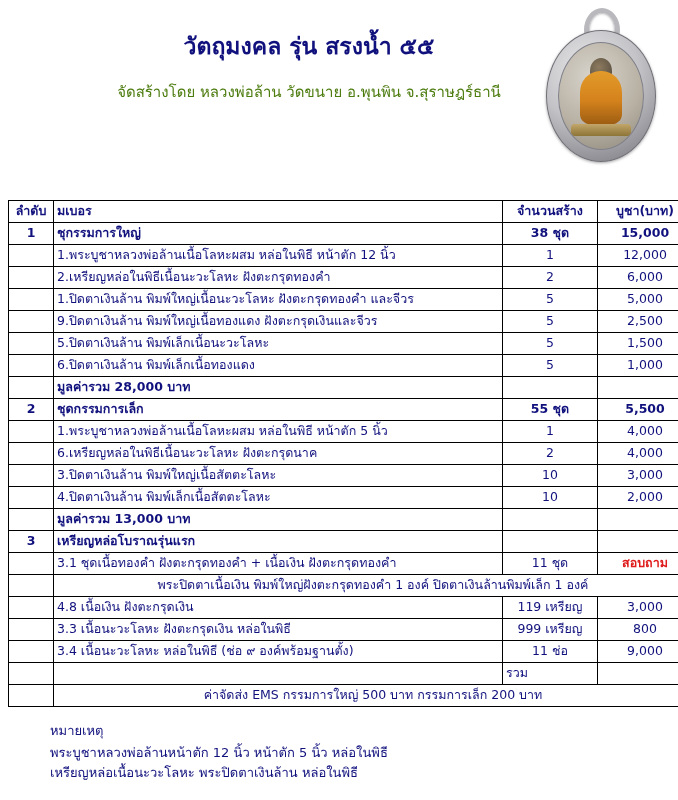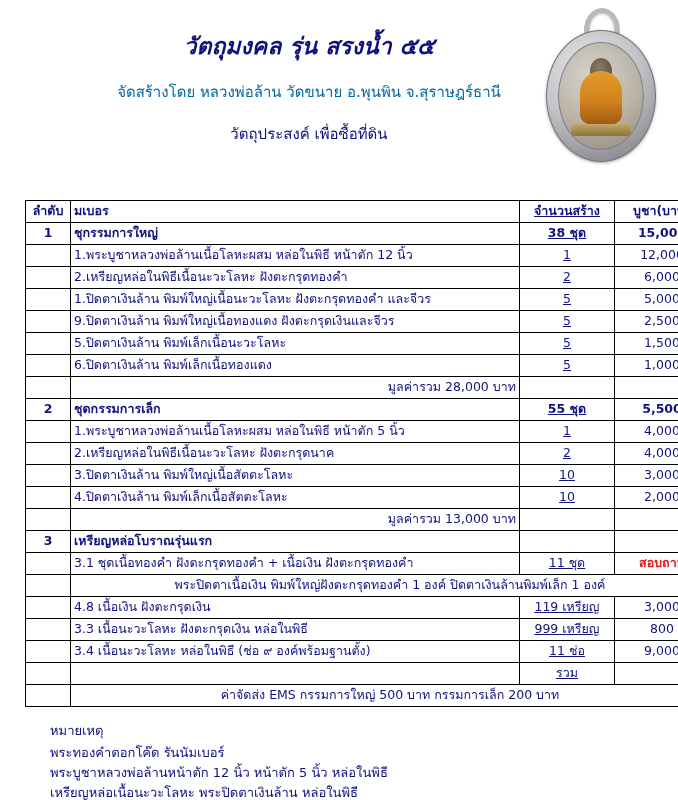--- a/index.html
+++ b/index.html
@@ -30,25 +30,24 @@
     text-align: center;
     min-height: 170px;
   }
   .title-main {
     font-size: 23px;
     font-weight: bold;
     color: #11117e;
     letter-spacing: 0px;
     margin: 10px 0 0 0;
     padding-right: 60px;
-    font-style: italic;
   }
   .title-sub {
     font-size: 15px;
-    color: #0369a1;
+    color: #4d7c0f;
     margin: 16px 0 0 0;
     padding-right: 60px;
   }
   .title-sub2 {
     font-size: 15px;
     color: #11117e;
     margin: 18px 0 0 0;
     padding-right: 60px;
   }
 
@@ -119,21 +118,21 @@
     bottom: 12%;
     width: 60px;
     height: 12px;
     margin-left: -30px;
     background: linear-gradient(180deg, #c2a66a 0%, #8d7437 100%);
     border-radius: 4px;
   }
 
   
   .table-wrap {
-    padding: 0 25px;
+    padding: 0 8px;
     margin-top: 6px;
   }
   table.main {
     width: 662px;
     border-collapse: collapse;
     table-layout: fixed;
     font-size: 12.5px;
     color: #11117e;
   }
   table.main td, table.main th {
@@ -143,32 +142,32 @@
     line-height: 1.35;
     height: 19px;
   }
   th {
     font-weight: bold;
     text-align: center;
     font-size: 12.5px;
   }
   .c-no   { width: 38px;  text-align: center; }
   .c-desc { width: 442px; text-align: left; }
-  .c-qty  { width: 88px;  text-align: center; text-decoration: underline; }
+  .c-qty  { width: 88px;  text-align: center; }
   .c-price{ width: 88px;  text-align: center; }
 
   .row-group td {
     font-weight: bold;
   }
   .indent {
     padding-left: 6px;
   }
   .sum-label {
-    text-align: right;
-    font-weight: normal;
+    text-align: left;
+    font-weight: bold;
   }
   .red {
     color: #e01b1b;
     font-weight: bold;
   }
   .center { text-align: center; }
 
   
   .notes {
     padding: 14px 0 0 50px;
@@ -195,21 +194,20 @@
       <div class="medal-body">
         <div class="medal-inner">
           <div class="medal-head"></div>
           <div class="medal-figure"></div>
           <div class="medal-base"></div>
         </div>
       </div>
     </div>
     <div class="title-main">วัตถุมงคล  รุ่น สรงน้ำ ๕๕</div>
     <div class="title-sub">จัดสร้างโดย หลวงพ่อล้าน วัดขนาย อ.พุนพิน จ.สุราษฎร์ธานี</div>
-    <div class="title-sub2">วัตถุประสงค์ เพื่อซื้อที่ดิน</div>
   </div>
 
   <div class="table-wrap">
     <table class="main">
       <thead>
         <tr>
           <th class="c-no">ลำดับ</th>
           <th class="c-desc">มเบอร</th>
           <th class="c-qty">จำนวนสร้าง</th>
           <th class="c-price">บูชา(บาท)</th>
@@ -271,21 +269,21 @@
             <td class="c-price">5,500</td>
           </tr>
           <tr>
             <td class="c-no"></td>
             <td class="c-desc indent">1.พระบูชาหลวงพ่อล้านเนื้อโลหะผสม หล่อในพิธี หน้าตัก 5 นิ้ว</td>
             <td class="c-qty">1</td>
             <td class="c-price">4,000</td>
           </tr>
           <tr>
             <td class="c-no"></td>
-            <td class="c-desc indent">2.เหรียญหล่อในพิธีเนื้อนะวะโลหะ ฝังตะกรุดนาค</td>
+            <td class="c-desc indent">6.เหรียญหล่อในพิธีเนื้อนะวะโลหะ ฝังตะกรุดนาค</td>
             <td class="c-qty">2</td>
             <td class="c-price">4,000</td>
           </tr>
           <tr>
             <td class="c-no"></td>
             <td class="c-desc indent">3.ปิดตาเงินล้าน พิมพ์ใหญ่เนื้อสัตตะโลหะ</td>
             <td class="c-qty">10</td>
             <td class="c-price">3,000</td>
           </tr>
           <tr>
@@ -330,33 +328,32 @@
           </tr>
           <tr>
             <td class="c-no"></td>
             <td class="c-desc indent">3.4 เนื้อนะวะโลหะ  หล่อในพิธี (ช่อ ๙ องค์พร้อมฐานตั้ง)</td>
             <td class="c-qty">11 ช่อ</td>
             <td class="c-price">9,000</td>
           </tr>
           <tr>
             <td class="c-no"></td>
             <td class="c-desc"></td>
-            <td class="c-qty" style="text-align: center;">รวม</td>
+            <td class="c-qty" style="text-align: left;">รวม</td>
             <td class="c-price"></td>
           </tr>
           <tr>
             <td class="c-no"></td>
             <td colspan="3" class="center">ค่าจัดส่ง EMS กรรมการใหญ่ 500 บาท กรรมการเล็ก 200 บาท</td>
           </tr>
         </tbody>
     </table>
   </div>
 
   <div class="notes">
     <div class="note-title">หมายเหตุ</div>
     <div id="notes-list">
-        <div><span>พระทองคำตอกโค๊ด รันนัมเบอร์</span></div>
         <div><span>พระบูชาหลวงพ่อล้านหน้าตัก 12 นิ้ว หน้าตัก 5 นิ้ว หล่อในพิธี</span></div>
         <div><span>เหรียญหล่อเนื้อนะวะโลหะ พระปิดตาเงินล้าน  หล่อในพิธี</span></div>
       </div>
   </div>
 
 </div>
 
 </body></html>

